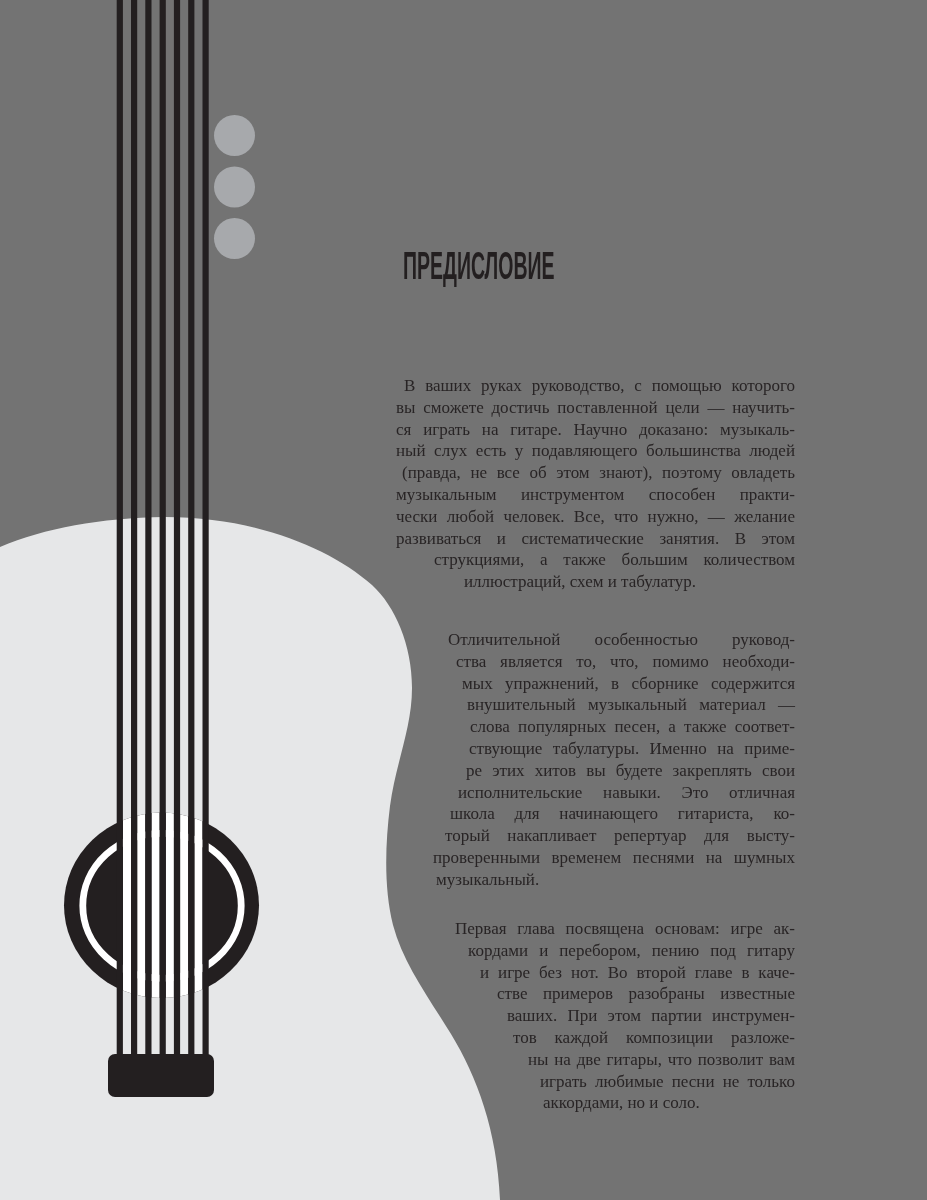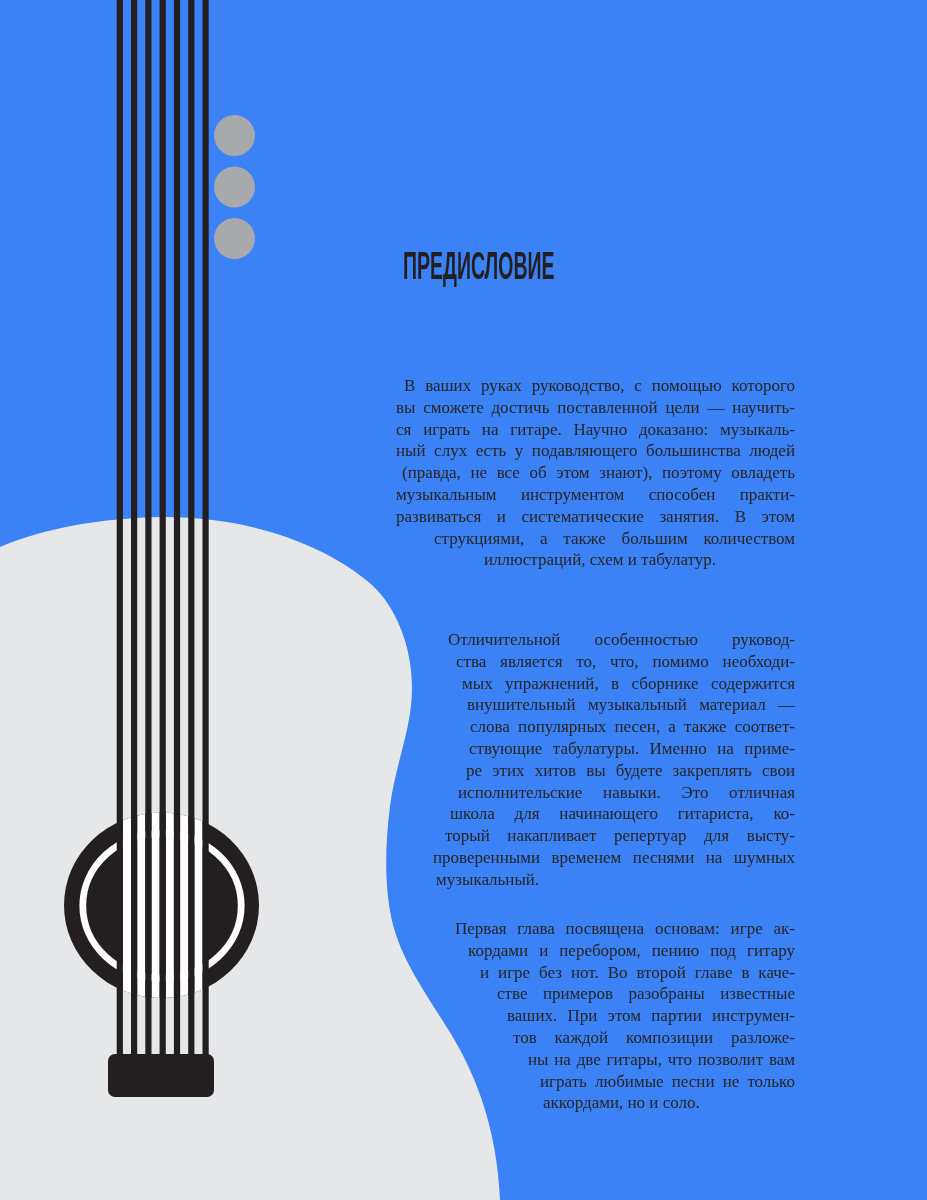--- a/index.html
+++ b/index.html
@@ -1,19 +1,19 @@
 <!DOCTYPE html>
 <html><head>
 <meta charset="utf-8">
 <style>
   html,body{margin:0;padding:0;}
   .page{
     position:relative;
     width:927px;height:1200px;
-    background:#3b82f6;
+    background:#737373;
     overflow:hidden;
     font-family:"Liberation Serif", serif;
   }
   .illustration{position:absolute;left:0;top:0;}
   .title{
     position:absolute;
     left:403px;top:220px;
     font-family:"Liberation Sans", sans-serif;
     font-weight:700;
     font-size:39px;
@@ -103,23 +103,24 @@
   <h1 class="title">ПРЕДИСЛОВИЕ</h1>
 
   <div class="textblock">
     <div class="para para-0">
         <div class="line" style="margin-left: 8px;">В ваших руках руководство, с помощью которого</div>
         <div class="line" style="margin-left: 0px;">вы сможете достичь поставленной цели — научить-</div>
         <div class="line" style="margin-left: 0px;">ся играть на гитаре. Научно доказано: музыкаль-</div>
         <div class="line" style="margin-left: 0px;">ный слух есть у подавляющего большинства людей</div>
         <div class="line" style="margin-left: 6px;">(правда, не все об этом знают), поэтому овладеть</div>
         <div class="line" style="margin-left: 0px;">музыкальным инструментом способен практи-</div>
+        <div class="line" style="margin-left: 0px;">чески любой человек. Все, что нужно, — желание</div>
         <div class="line" style="margin-left: 0px;">развиваться и систематические занятия. В этом</div>
         <div class="line" style="margin-left: 38px;">струкциями, а также большим количеством</div>
-        <div class="line last" style="margin-left: 88px;">иллюстраций, схем и табулатур.</div>
+        <div class="line last" style="margin-left: 68px;">иллюстраций, схем и табулатур.</div>
       </div>
     <div class="para para-1">
         <div class="line" style="margin-left: 52px;">Отличительной особенностью руковод-</div>
         <div class="line" style="margin-left: 60px;">ства является то, что, помимо необходи-</div>
         <div class="line" style="margin-left: 66px;">мых упражнений, в сборнике содержится</div>
         <div class="line" style="margin-left: 71px;">внушительный музыкальный материал —</div>
         <div class="line" style="margin-left: 74px;">слова популярных песен, а также соответ-</div>
         <div class="line" style="margin-left: 73px;">ствующие табулатуры. Именно на приме-</div>
         <div class="line" style="margin-left: 70px;">ре этих хитов вы будете закреплять свои</div>
         <div class="line" style="margin-left: 62px;">исполнительские навыки. Это отличная</div>

